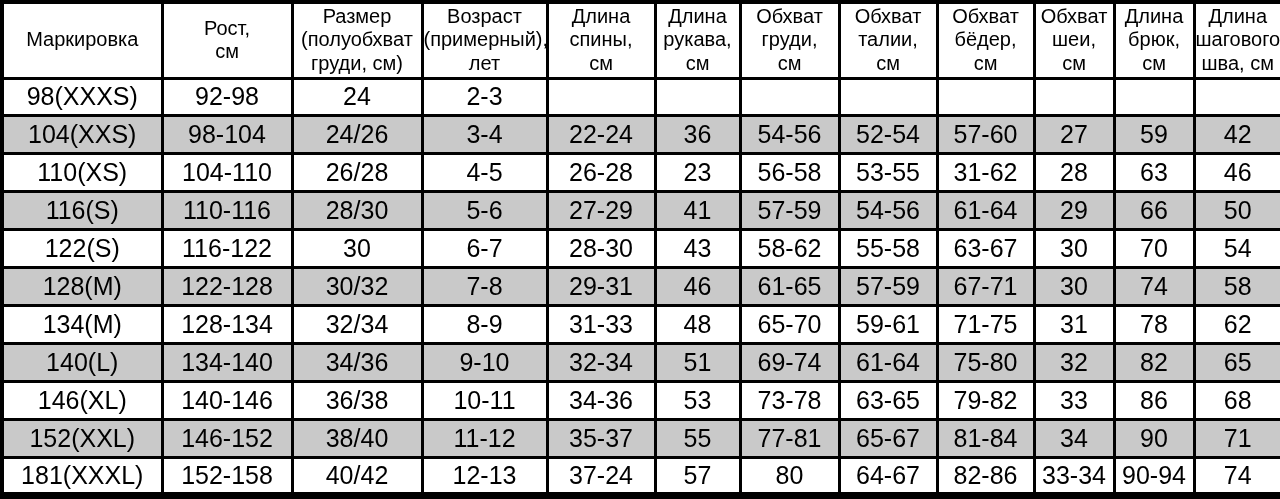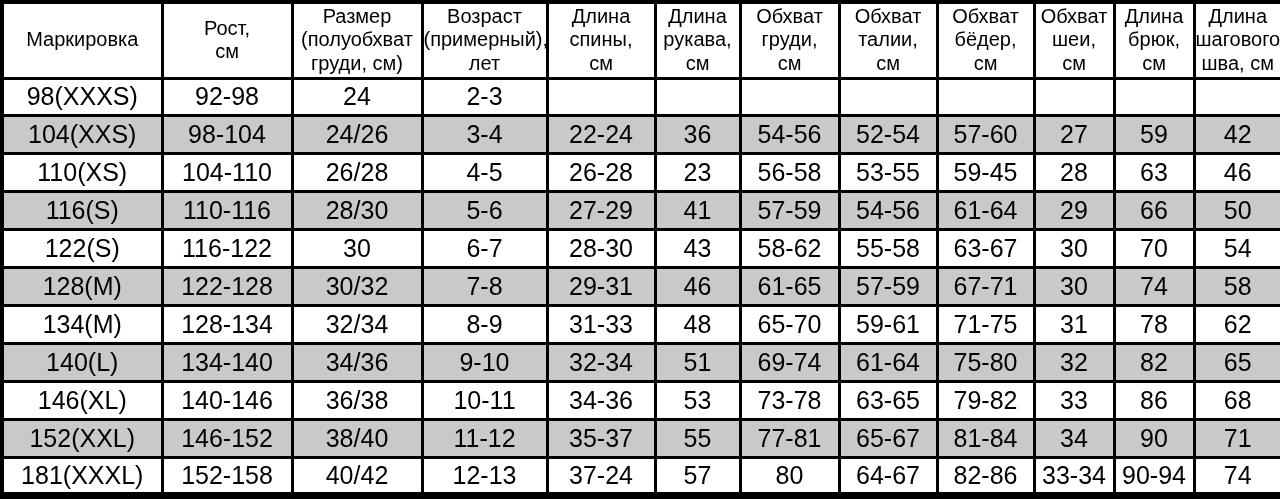--- a/index.html
+++ b/index.html
@@ -144,21 +144,21 @@
         </tr>
         <tr>
           <td class="bold">110(XS)</td>
           <td class="bold">104-110</td>
           <td class="bold">26/28</td>
           <td class="bold">4-5</td>
           <td>26-28</td>
           <td>23</td>
           <td class="bold">56-58</td>
           <td>53-55</td>
-          <td>59-45</td>
+          <td>31-62</td>
           <td>28</td>
           <td>63</td>
           <td>46</td>
         </tr>
         <tr>
           <td class="bold">116(S)</td>
           <td class="bold">110-116</td>
           <td class="bold">28/30</td>
           <td class="bold">5-6</td>
           <td>27-29</td>

